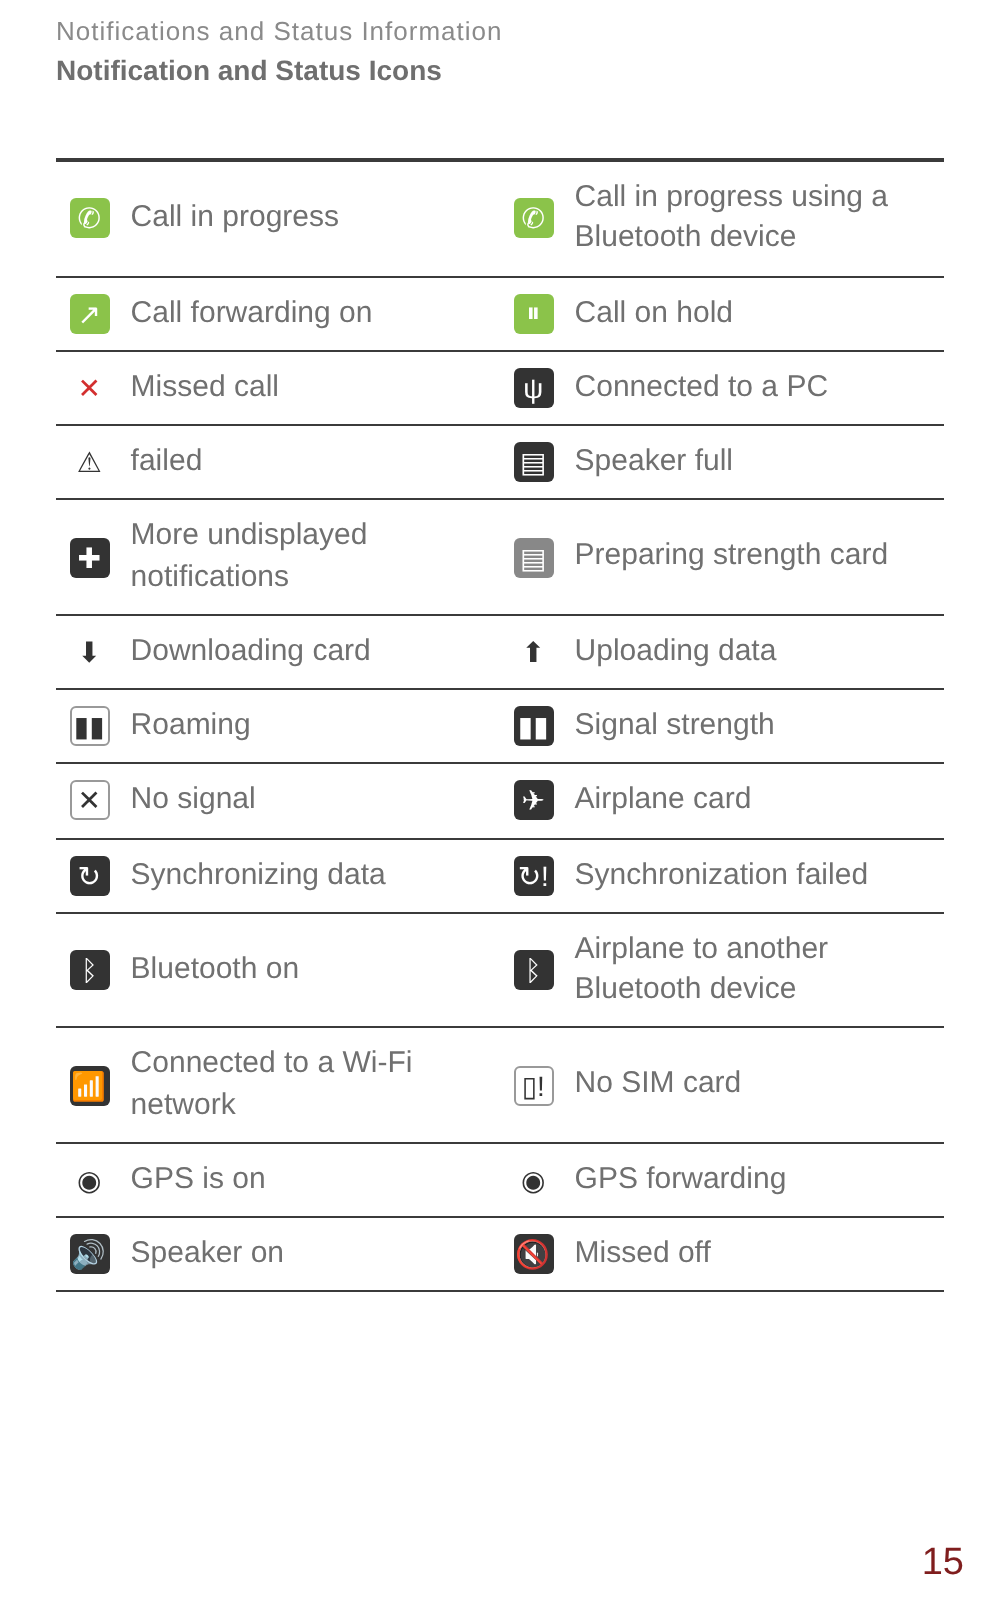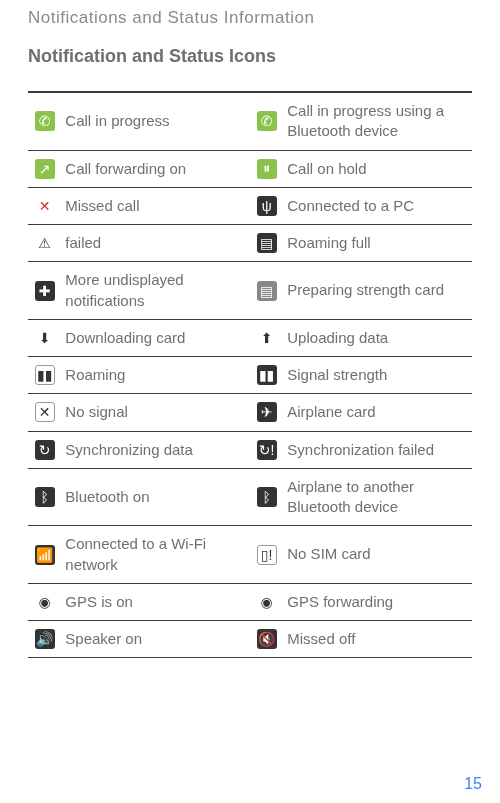--- a/index.html
+++ b/index.html
@@ -7,30 +7,30 @@
     width: 500px;
     height: 803px;
     font-family: Arial, Helvetica, sans-serif;
     background: #fff;
     color: #333;
     padding: 8px 28px 0 28px;
     position: relative;
   }
   .section-title {
     color: #8a8a8a;
-    font-size: 17px;
+    font-size: 13px;
     font-weight: 400;
-    margin-bottom: 18px;
+    margin-bottom: 4px;
     letter-spacing: 0.5px;
   }
   .subsection-title {
     color: #6f6f6f;
-    font-size: 18px;
+    font-size: 14px;
     font-weight: bold;
-    margin-bottom: 24px;
+    margin-bottom: 36px;
   }
   table {
     width: 100%;
     border-collapse: collapse;
     table-layout: fixed;
   }
   tr { border-bottom: 1px solid #3b3b3b; }
   tr:first-child { border-top: 2px solid #3b3b3b; }
   td { padding: 8px 4px; vertical-align: middle; }
   .icon-cell { width: 30px; text-align: center; }
@@ -40,22 +40,22 @@
     align-items: center;
     justify-content: center;
     width: 20px; height: 20px;
     font-size: 14px;
     border-radius: 3px;
   }
   .page-num {
     position: absolute;
     bottom: 10px;
     right: 18px;
-    font-size: 16px;
-    color: #3b82f6;
+    font-size: 19px;
+    color: #7f1d1d;
   }
   
   .bg-green { background:#8bc34a; color:#fff; }
   .bg-dark { background:#333; color:#fff; }
   .bg-gray { background:#888; color:#fff; }
   .bg-white-b { background:#fff; border:1px solid #999; color:#333; }
   .red { color:#d32f2f; }
 </style>
 </head>
 <body>
@@ -80,21 +80,21 @@
       <tr>
         <td class="icon-cell"><span class="icon-box red">✕</span></td>
         <td class="label-cell">Missed call</td>
         <td class="icon-cell"><span class="icon-box bg-dark">ψ</span></td>
         <td class="label-cell">Connected to a PC</td>
       </tr>
       <tr>
         <td class="icon-cell"><span class="icon-box ">⚠</span></td>
         <td class="label-cell">failed</td>
         <td class="icon-cell"><span class="icon-box bg-dark">▤</span></td>
-        <td class="label-cell">Roaming full</td>
+        <td class="label-cell">Speaker full</td>
       </tr>
       <tr>
         <td class="icon-cell"><span class="icon-box bg-dark">✚</span></td>
         <td class="label-cell">More undisplayed notifications</td>
         <td class="icon-cell"><span class="icon-box bg-gray">▤</span></td>
         <td class="label-cell">Preparing strength card</td>
       </tr>
       <tr>
         <td class="icon-cell"><span class="icon-box ">⬇</span></td>
         <td class="label-cell">Downloading card</td>

